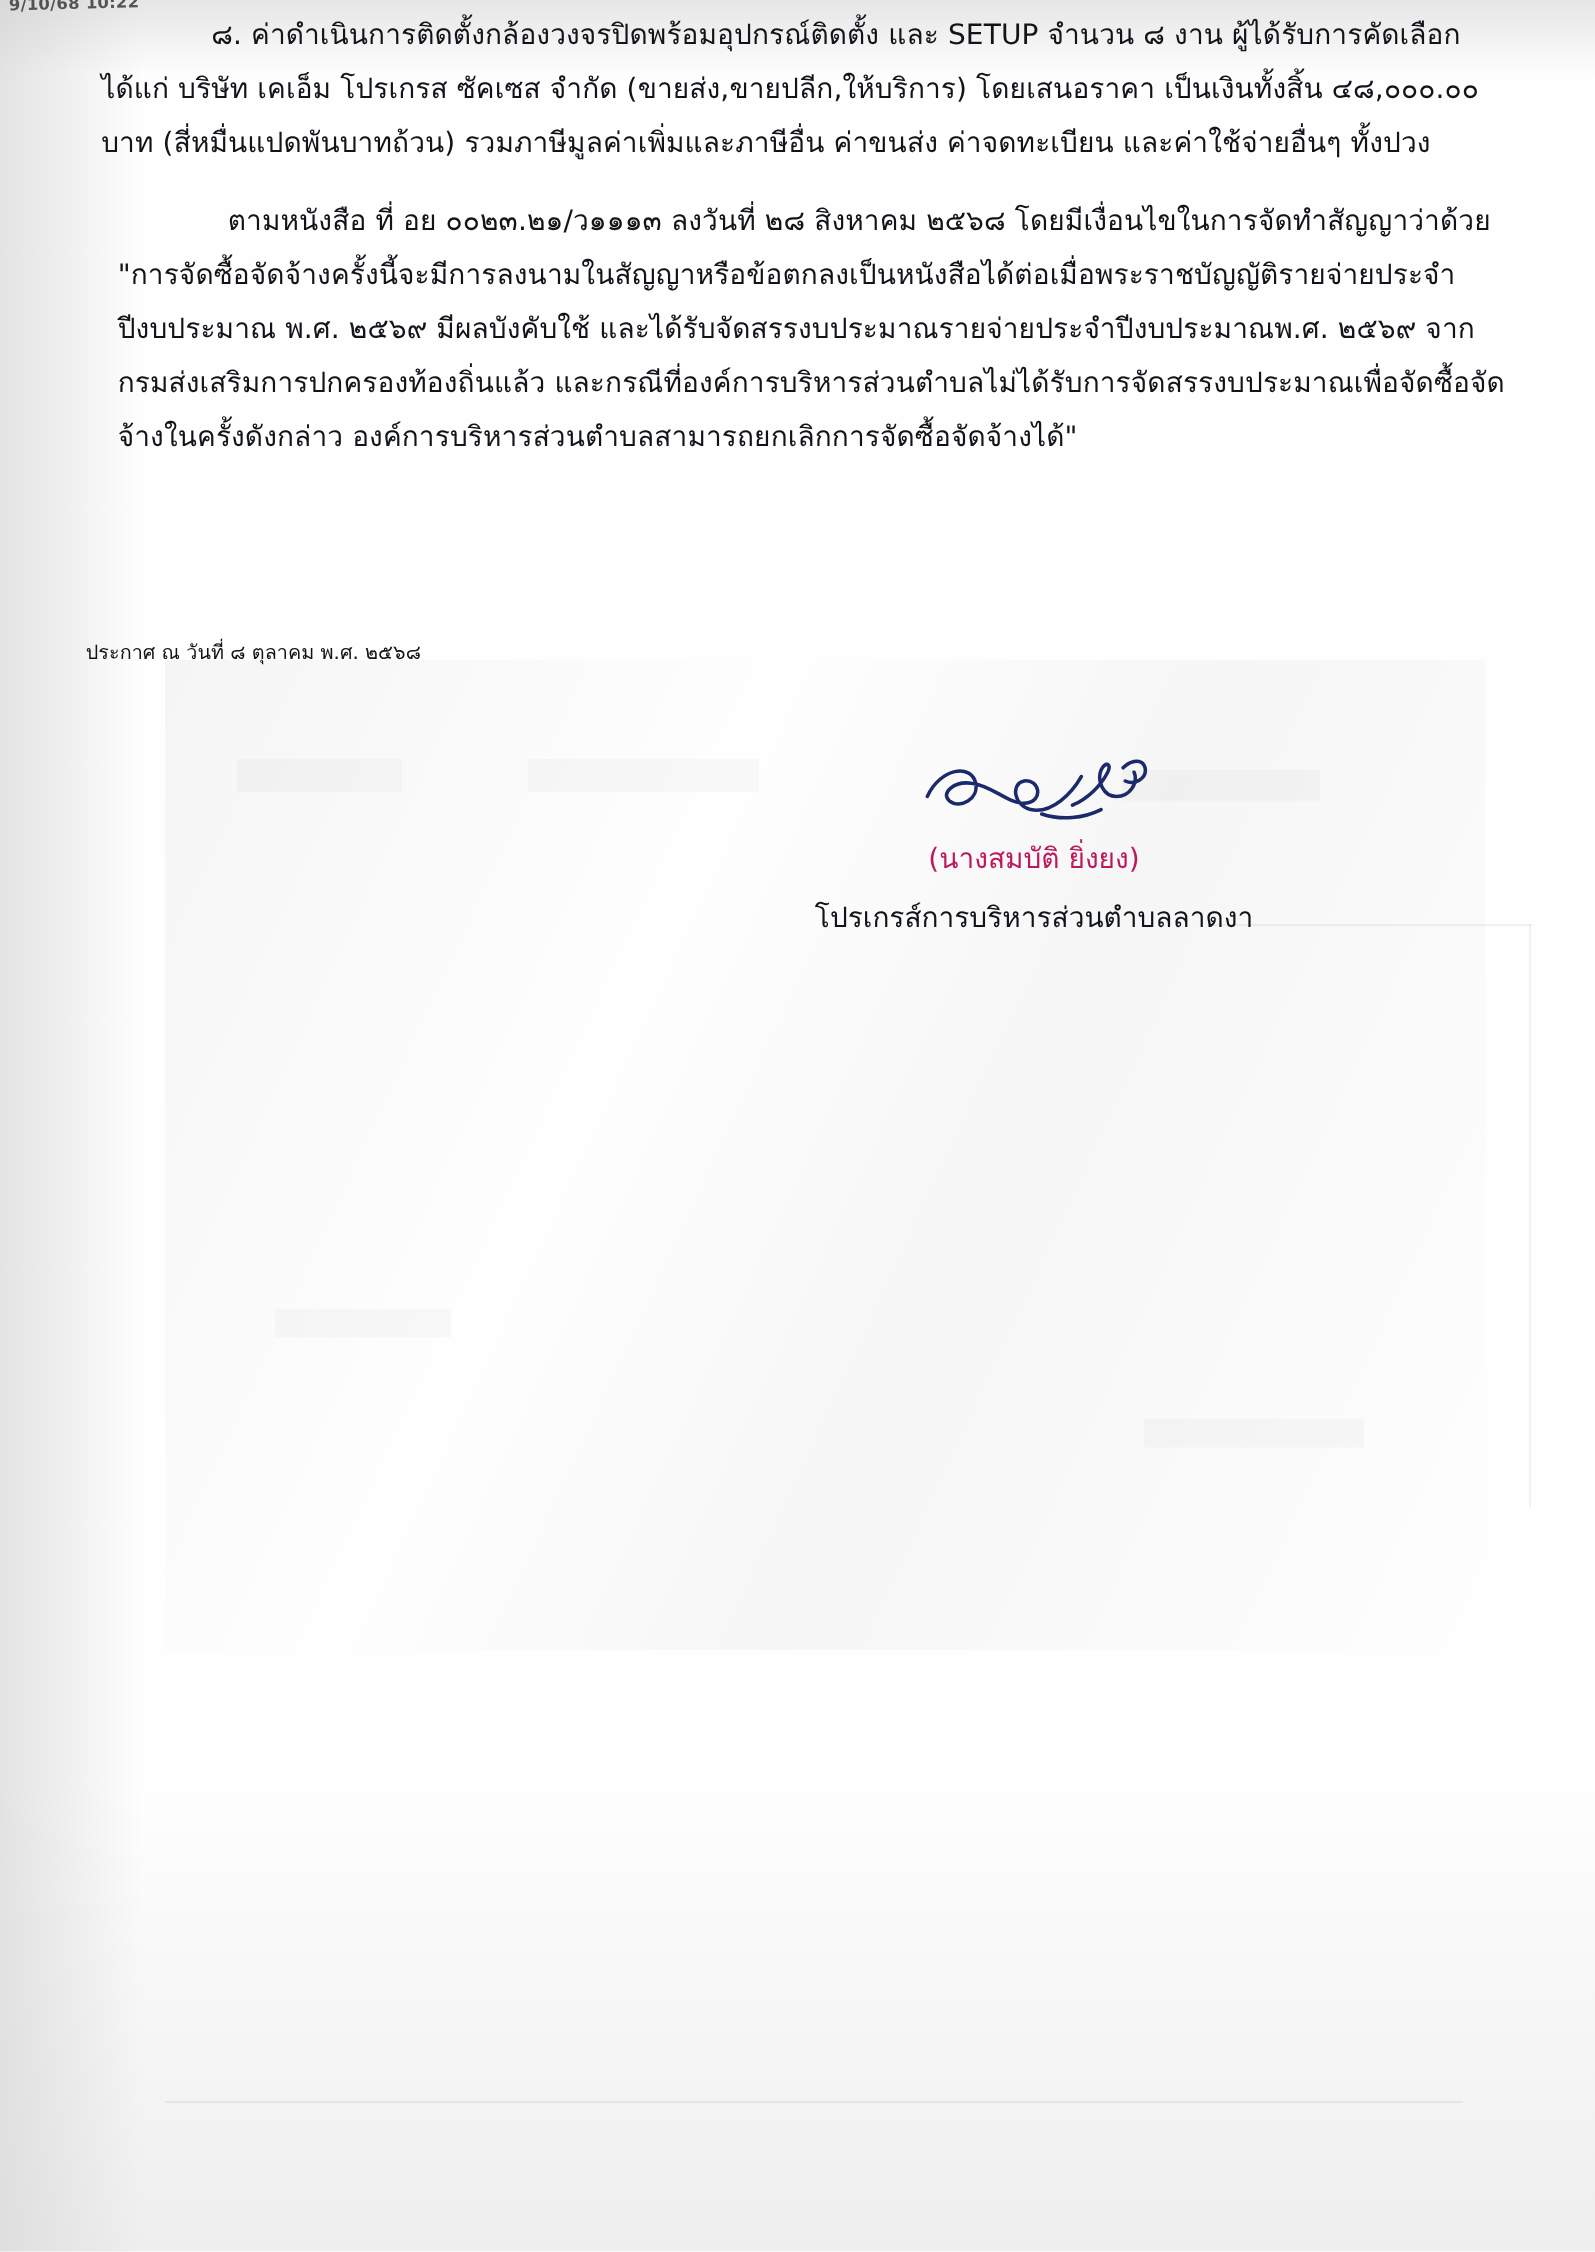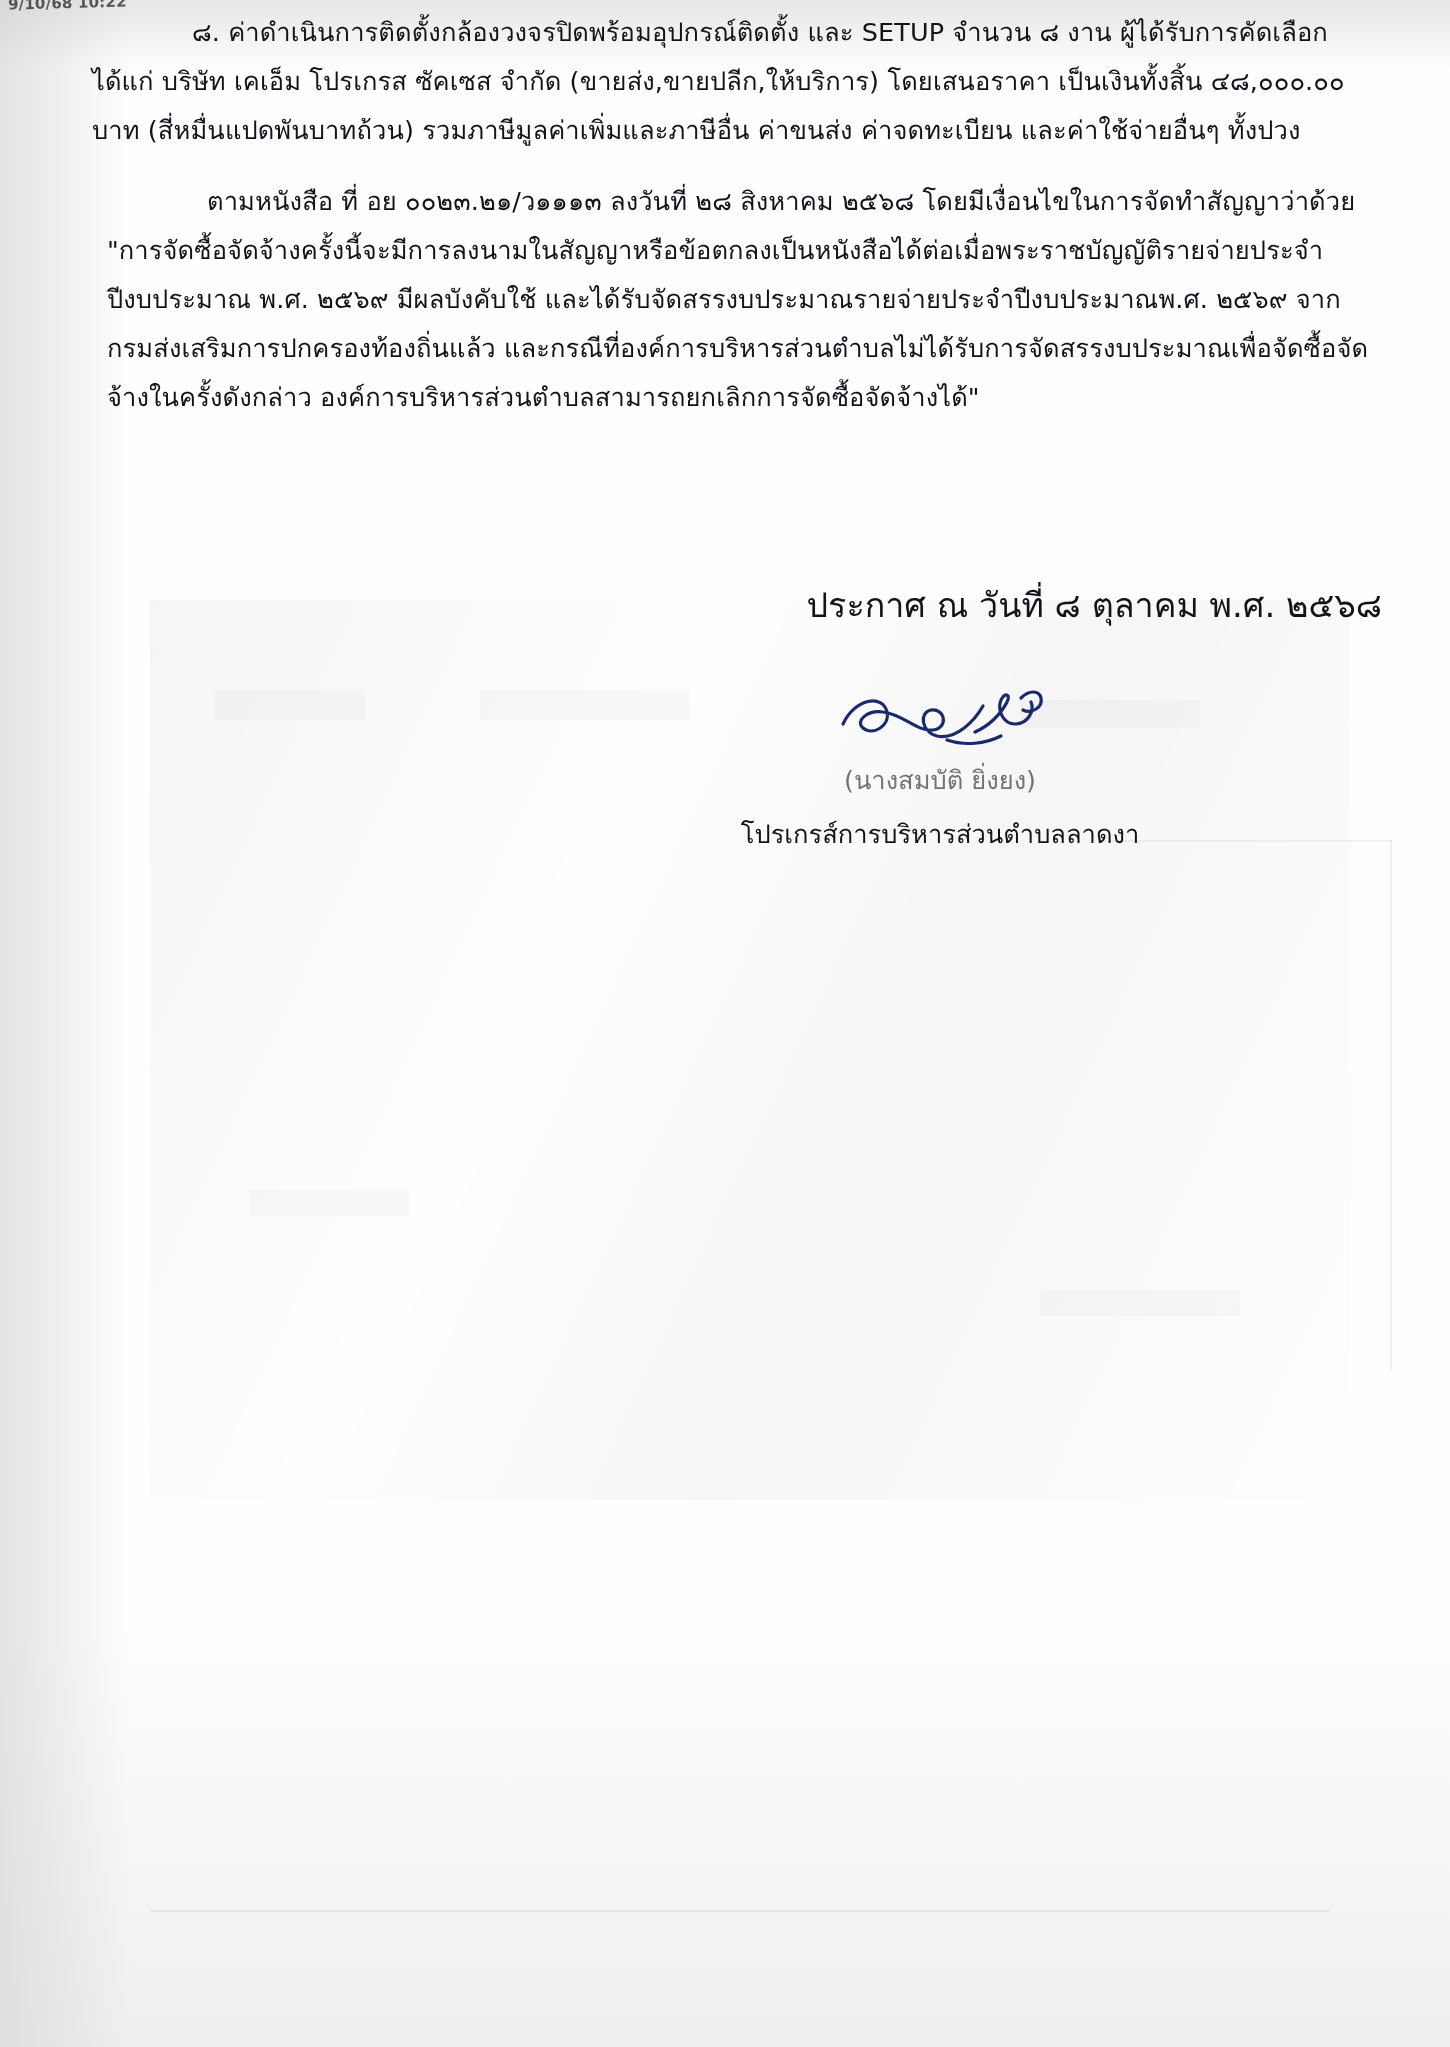--- a/index.html
+++ b/index.html
@@ -95,26 +95,26 @@
     display: inline-block;
     width: 100px;
   }
   .para-2 {
     margin-top: 22px;
     margin-left: 15px;
   }
 
   .announce-date {
     position: absolute;
-    left: 92px;
+    left: 78px;
     top: 578px;
     width: 1290px;
-    text-align: right;
+    text-align: left;
     font-family: "DejaVu Sans", sans-serif;
-    font-size: 34px;
+    font-size: 18px;
     color: #111418;
   }
 
   .signature-area {
     position: absolute;
     left: 700px;
     top: 680px;
     width: 480px;
     text-align: center;
   }
@@ -124,21 +124,21 @@
   }
   .sig-mark svg {
     position: absolute;
     left: 50%;
     top: 0;
     transform: translateX(-50%);
   }
   .sig-name {
     font-family: "DejaVu Sans", sans-serif;
     font-size: 25.5px;
-    color: #737373;
+    color: #be185d;
     margin-top: 2px;
   }
   .sig-title {
     font-family: "DejaVu Sans", sans-serif;
     font-size: 25.5px;
     color: #111418;
     margin-top: 14px;
   }
 </style>
 </head>

